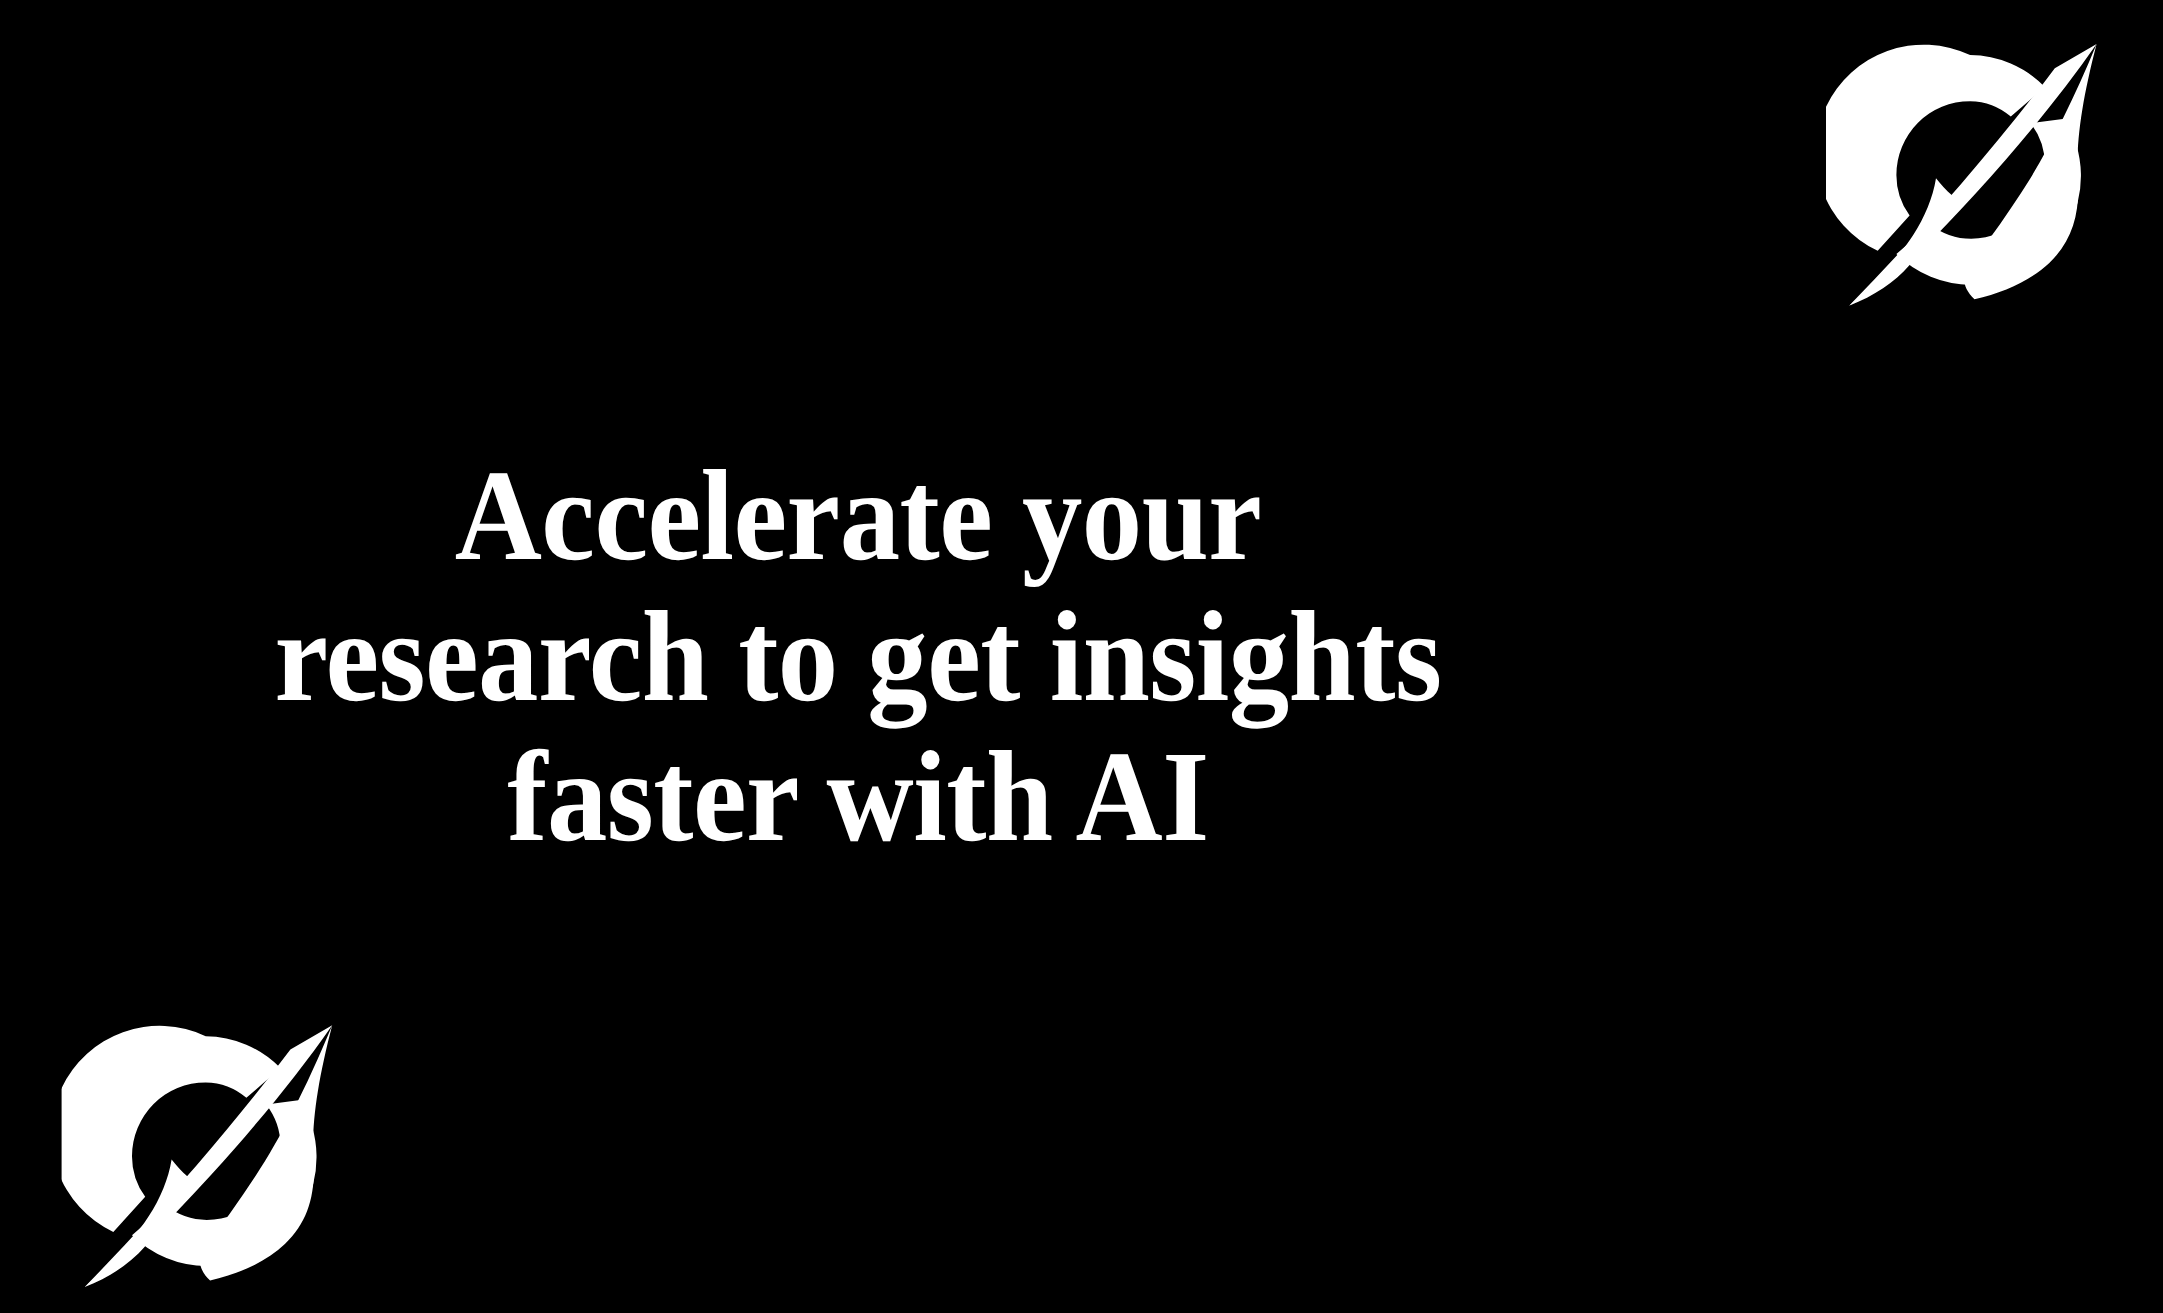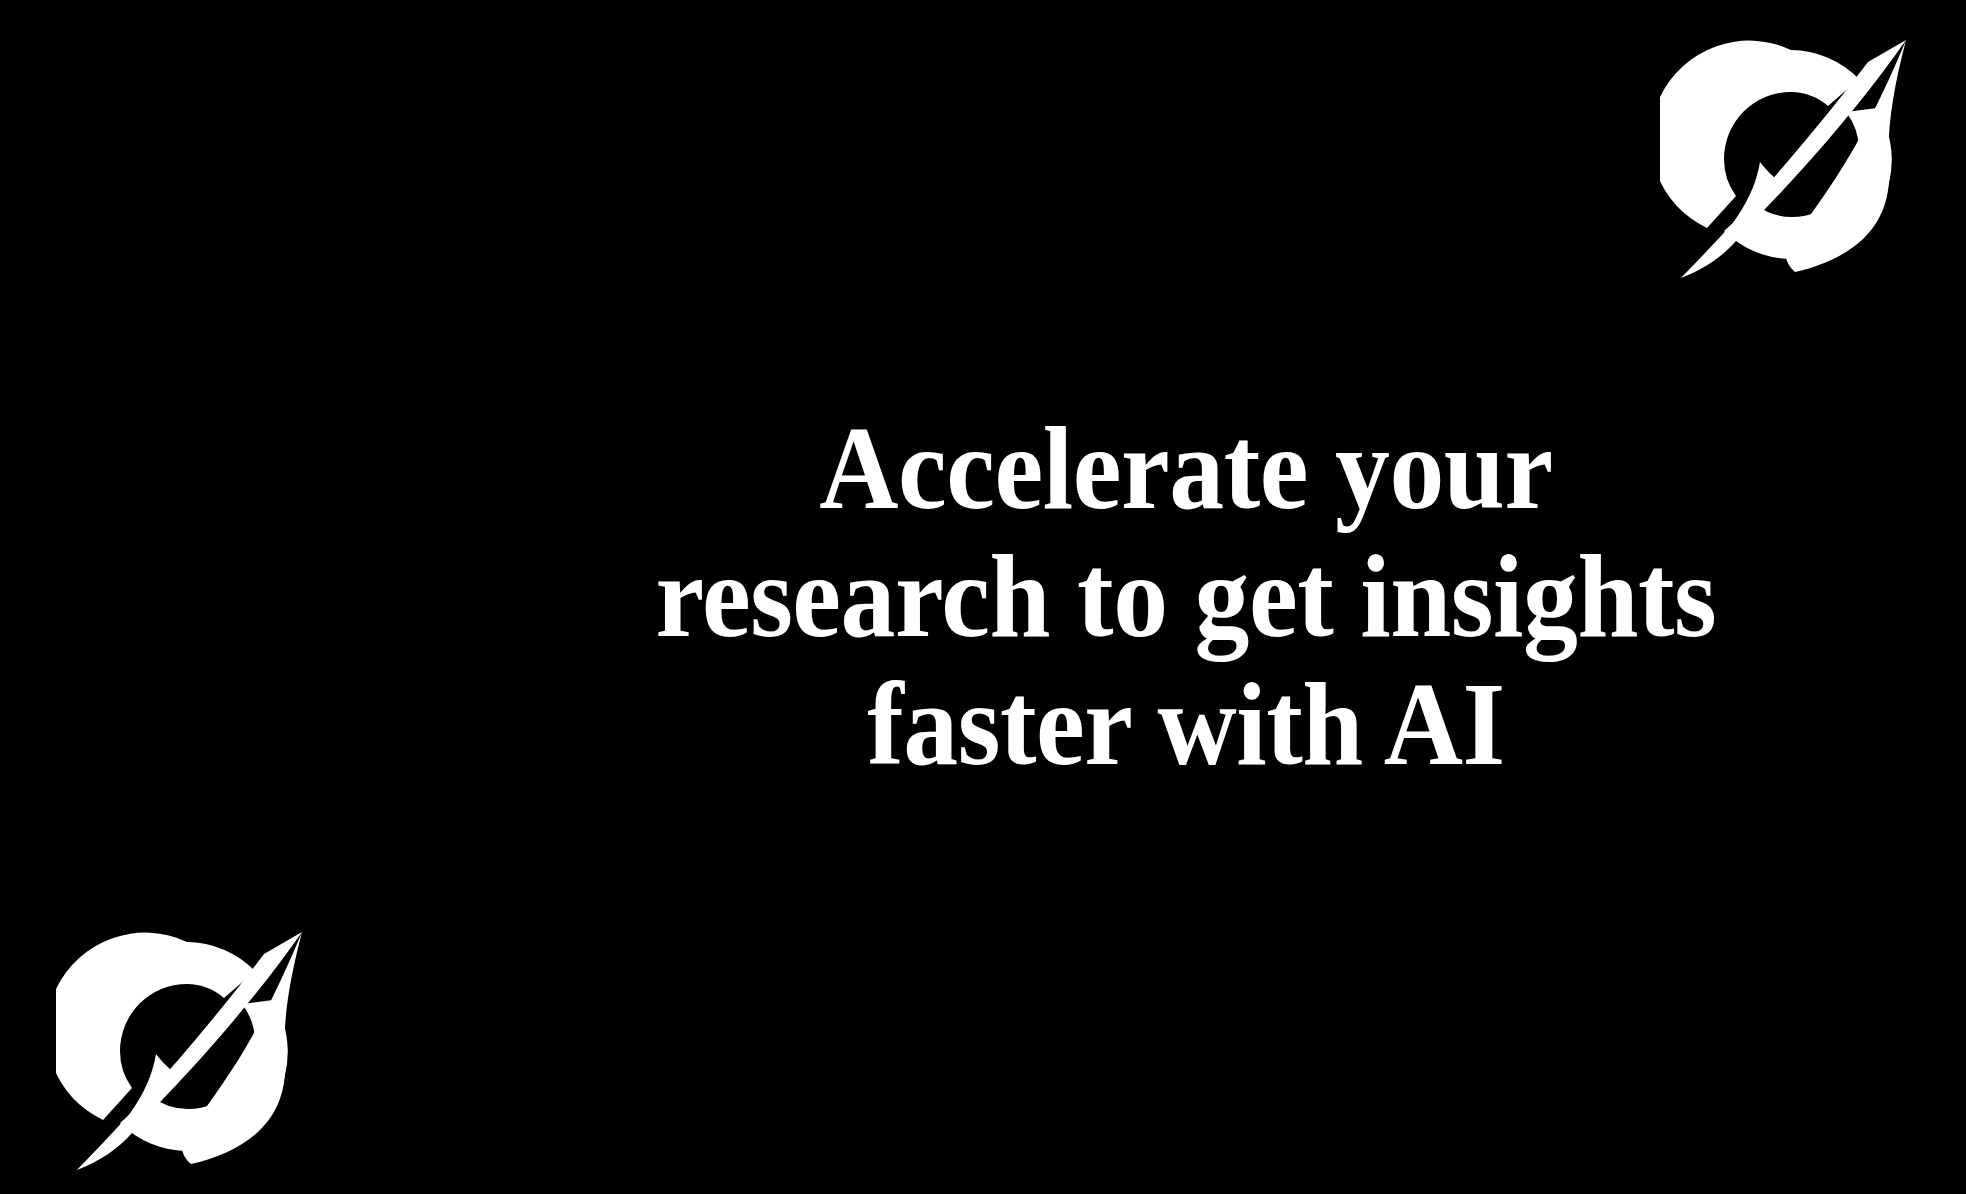--- a/index.html
+++ b/index.html
@@ -47,21 +47,21 @@
 
   
   #headline-block {
     position: absolute;
     left: 0;
     top: 0;
     width: 1966px;
     height: 1194px;
     display: flex;
     flex-direction: column;
-    align-items: flex-end;
+    align-items: flex-start;
     justify-content: center;
     pointer-events: none;
   }
   #headline {
     margin: 0;
     padding: 0;
     width: 1560px;
     text-align: center;
     color: #ffffff;
     font-family: "Liberation Serif", "DejaVu Serif", serif;

